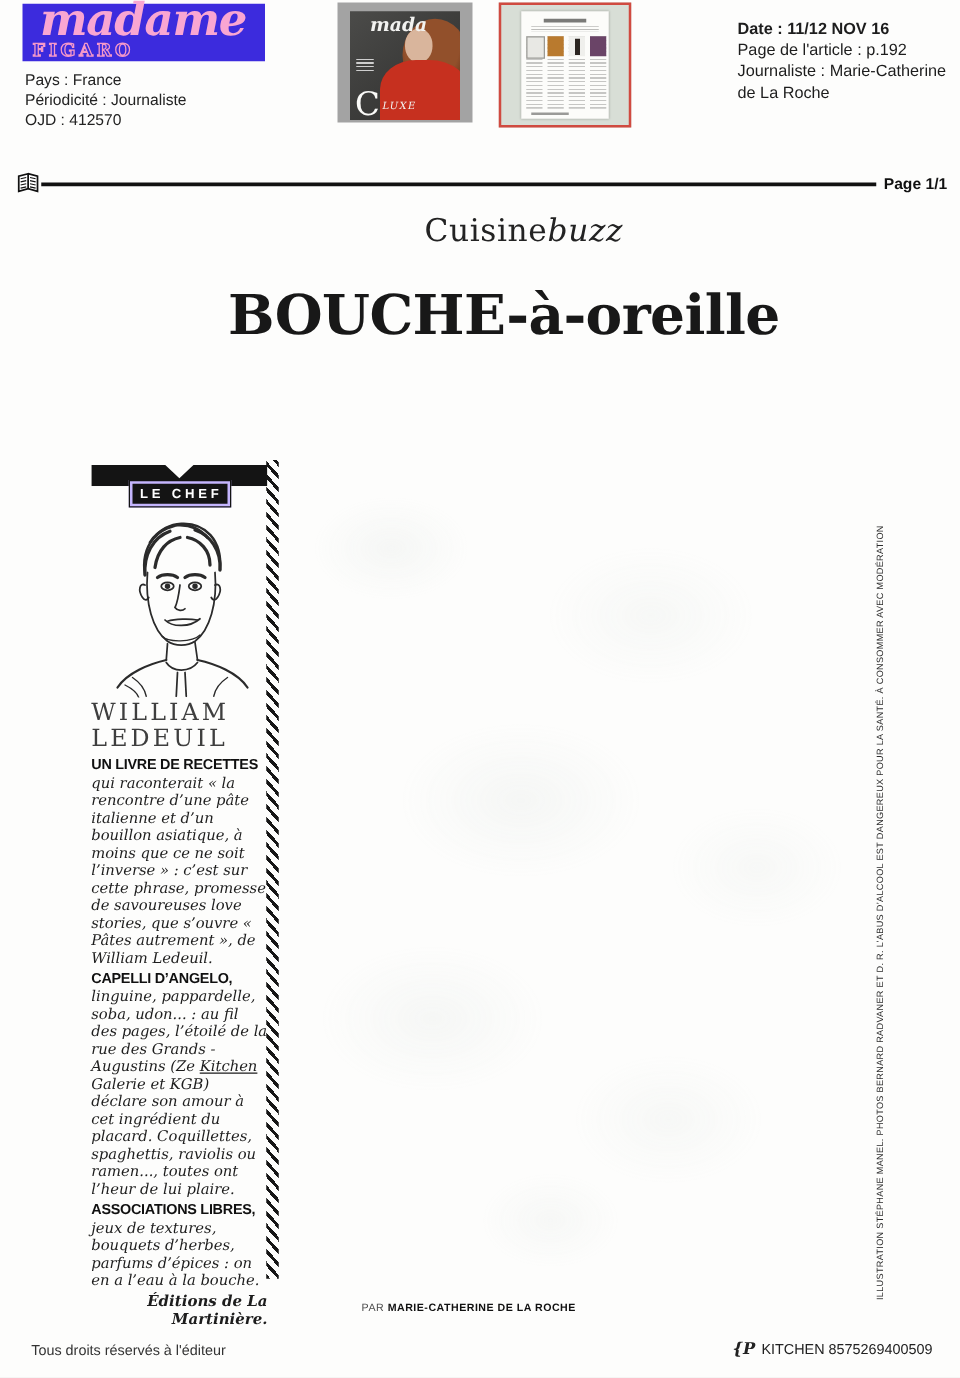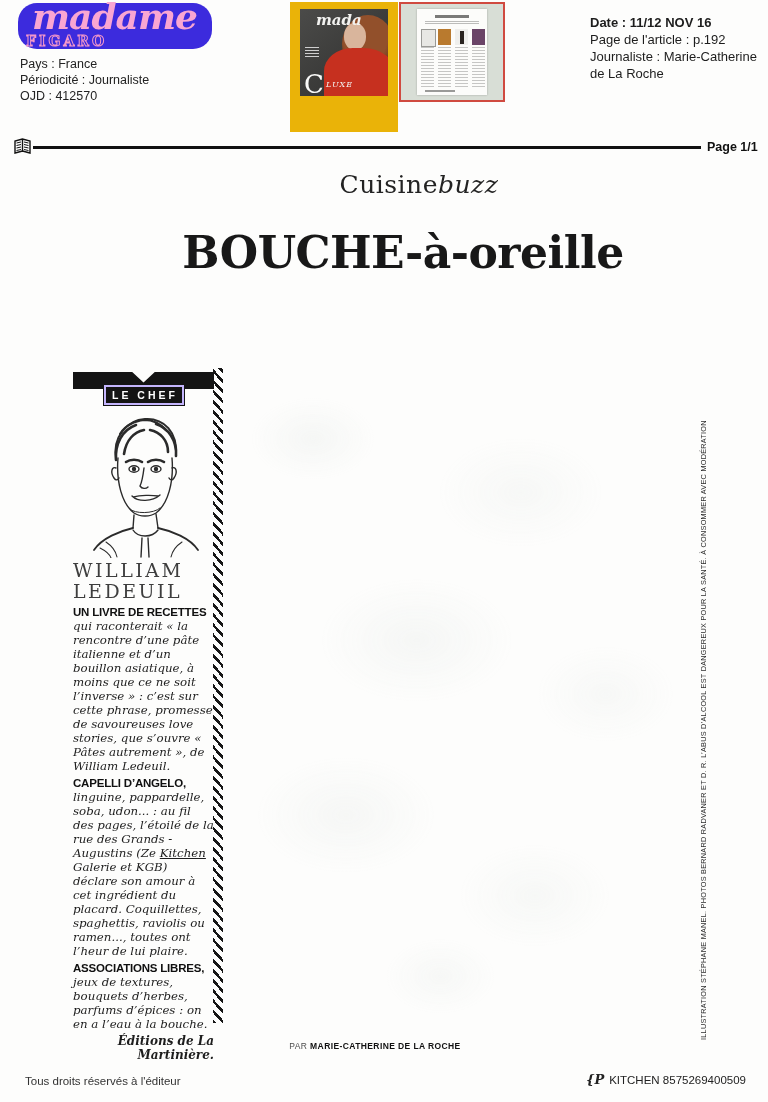--- a/index.html
+++ b/index.html
@@ -1,27 +1,27 @@
 <!DOCTYPE html>
 <html><head>
 <meta charset="utf-8">
 <style>
   html,body{margin:0;padding:0;}
   body{background:#e8e8e8;font-family:"Liberation Sans",sans-serif;}
   .page{position:relative;width:768px;height:1102px;background:#fdfdfc;margin:0 auto;overflow:hidden;}
 
   
-  .logo-box{position:absolute;left:18px;top:3px;width:194px;height:46px;background:#3c2bdd;border-radius:19px;}
+  .logo-box{position:absolute;left:18px;top:3px;width:194px;height:46px;background:#3c2bdd;}
   .logo-madame{position:absolute;left:14px;top:-8px;font-family:"DejaVu Serif",serif;font-style:italic;font-weight:bold;
     font-size:36px;color:#f9a6d2;letter-spacing:-1px;}
   .logo-figaro{position:absolute;left:8px;bottom:0px;font-family:"DejaVu Serif",serif;font-weight:bold;
     font-size:14px;letter-spacing:3px;color:transparent;-webkit-text-stroke:1px #f598c9;text-stroke:1px #f598c9;}
   .pubinfo{position:absolute;left:20px;top:56px;font-size:12.5px;line-height:16px;color:#232323;}
 
-  .cover-frame{position:absolute;left:290px;top:2px;width:108px;height:130px;background:#eab308;}
+  .cover-frame{position:absolute;left:270px;top:2px;width:108px;height:96px;background:#a3a3a3;}
   .cover{position:absolute;left:10px;top:7px;width:88px;height:87px;background:linear-gradient(140deg,#4b4b49,#2e2e2d);overflow:hidden;}
   .cover-hair{position:absolute;right:-6px;top:6px;width:52px;height:58px;background:radial-gradient(ellipse at 45% 35%,#92502b 0 55%,#6e3a1e 75%,transparent 76%);border-radius:50%;}
   .cover-face{position:absolute;right:22px;top:14px;width:22px;height:27px;background:#d9b59c;border-radius:48%;}
   .cover-coat{position:absolute;right:-8px;bottom:-10px;width:72px;height:58px;background:#c6301f;border-radius:40% 45% 0 0;}
   .cover-masthead{position:absolute;left:16px;top:2px;font-family:"DejaVu Serif",serif;font-style:italic;font-weight:bold;font-size:15px;color:#f2f2f0;}
   .cover-bigletter{position:absolute;left:4px;bottom:0px;font-family:"DejaVu Serif",serif;font-size:26px;color:#fafaf8;line-height:24px;}
   .cover-luxe{position:absolute;left:26px;bottom:7px;font-family:"DejaVu Serif",serif;font-style:italic;font-size:8px;color:#f3f3f1;letter-spacing:1px;}
   .cover-lines{position:absolute;left:5px;top:38px;width:14px;height:10px;
     background:repeating-linear-gradient(#cfcfcf 0 1px,transparent 1px 3px);}
 

